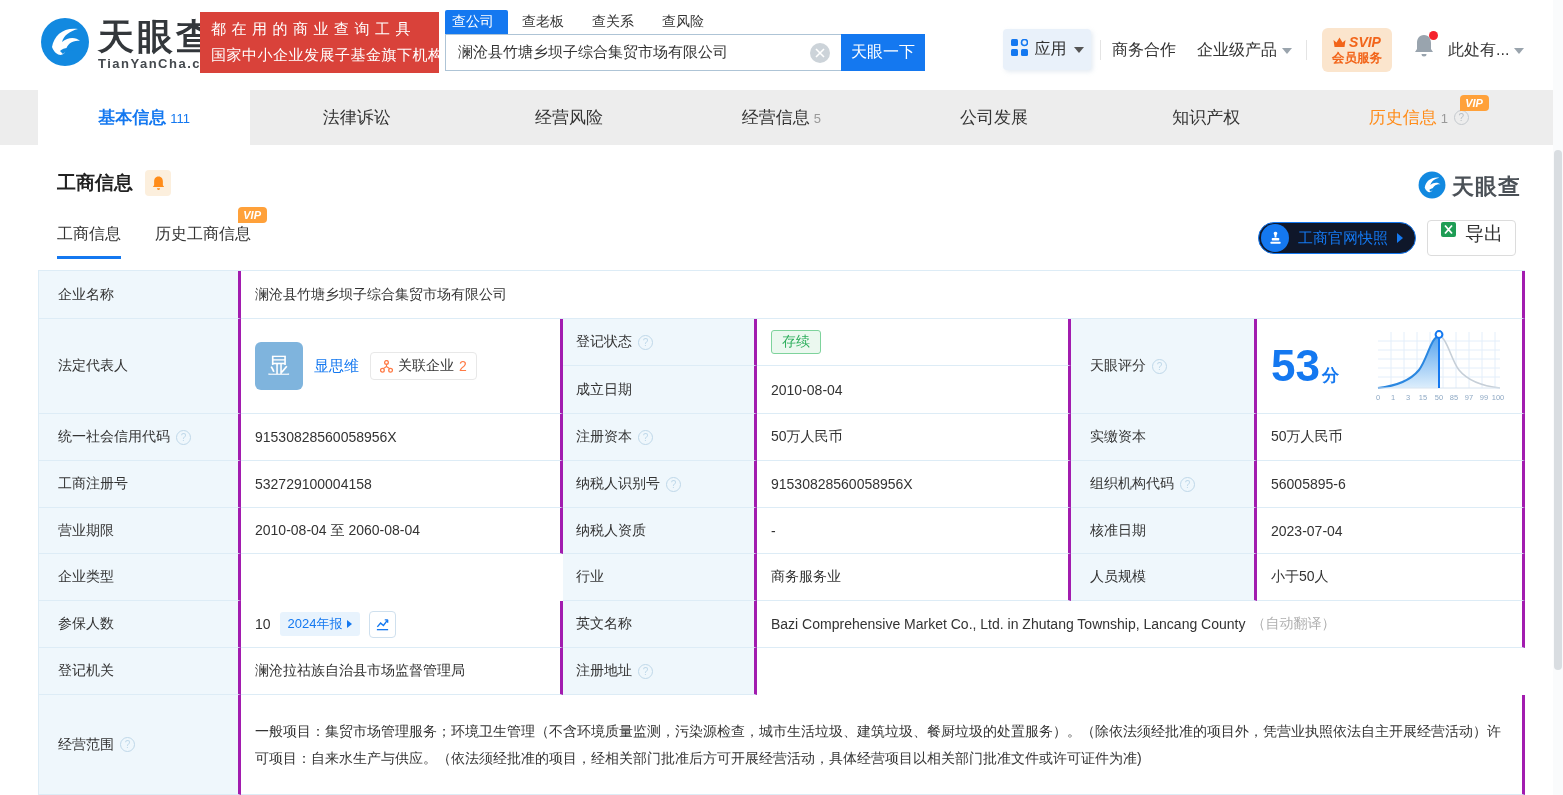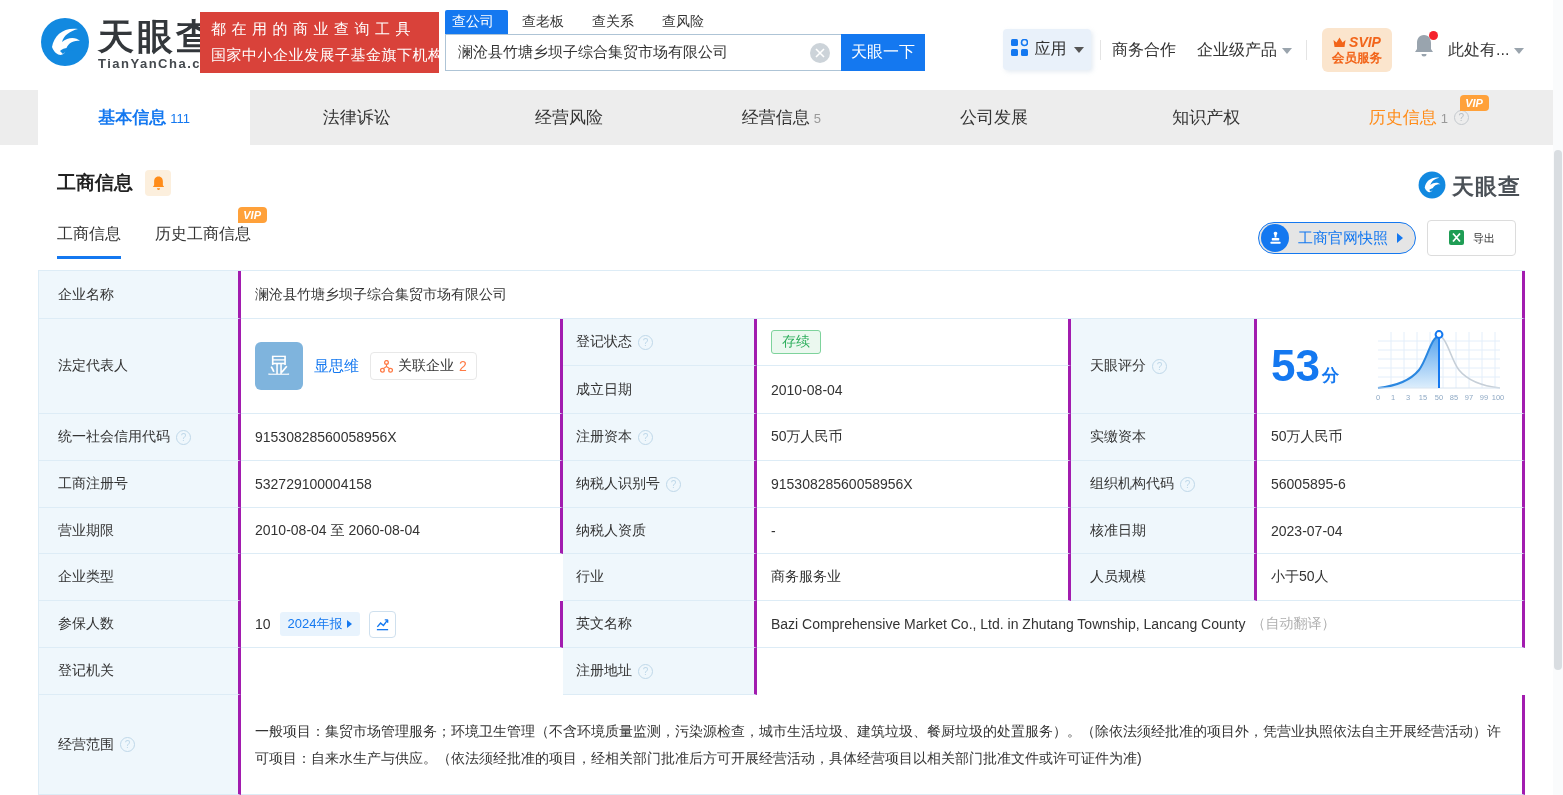--- a/index.html
+++ b/index.html
@@ -61,25 +61,25 @@
   .bell-chip { width:26px; height:26px; border-radius:4px; background:#fcefdd; display:flex; align-items:center; justify-content:center; cursor:pointer; }
   .brand-right { position:absolute; left:1418px; top:171px; display:flex; align-items:center; gap:6px; cursor:pointer; }
   .brand-right .t { font-size:22px; font-weight:bold; color:#4b5157; letter-spacing:1px; }
 
   .subtabs { position:absolute; left:57px; top:224px; display:flex; gap:34px; font-size:16px; }
   .subtab { color:#333; padding-bottom:11px; cursor:pointer; position:relative; }
   .subtab.active { border-bottom:3px solid #1478f0; }
   .subtab .vip-tag { position:absolute; top:-17px; right:-16px; }
 
   .snapshot-btn { position:absolute; left:1258px; top:222px; height:32px; border:1px solid #1478f0; border-radius:16px;
-                  background:#e5e5e5; color:#1478f0; font-size:15px; display:flex; align-items:center; gap:9px; padding:0 12px 0 2px; cursor:pointer; }
+                  background:#0f172a; color:#1478f0; font-size:15px; display:flex; align-items:center; gap:9px; padding:0 12px 0 2px; cursor:pointer; }
   .stamp-circle { width:28px; height:28px; border-radius:50%; background:#1478f0; display:flex; align-items:center; justify-content:center; }
   .arrow-r { width:0; height:0; border-top:5px solid transparent; border-bottom:5px solid transparent; border-left:6px solid #1478f0; display:inline-block; }
   .export-btn { position:absolute; left:1427px; top:220px; width:89px; height:36px; border:1px solid #dcdcdc; border-radius:4px;
-                background:#fff; color:#333; font-size:11px; display:flex; align-items:center; justify-content:center; gap:8px; cursor:pointer; }
+                background:#fff; color:#333; font-size:19px; display:flex; justify-content:center; gap:8px; cursor:pointer; }
 
   
   .grid { position:absolute; left:38px; top:270px; width:1487px; height:525px; display:grid;
           grid-template-columns:202px 322px 194px 314px 186px 1fr;
           grid-template-rows:48px 47px 48px 47px 47px 46px 47px 47px 47px 1fr;
           border-top:1px solid #ddecf6; border-left:1px solid #ddecf6; font-size:14px; }
   .cell { border-right:3px solid #a21caf; border-bottom:1px solid #ddecf6; display:flex; align-items:center; background:#fff; padding:0 10px 0 14px; }
   .lbl { background:#eff7fc; gap:6px; padding-left:19px; color:#333; }
   .qi { width:15px; height:15px; min-width:15px; border-radius:50%; border:1px solid #bfd8e9; color:#bfd8e9; font-size:10px;
         display:inline-flex; align-items:center; justify-content:center; cursor:pointer; }
@@ -448,20 +448,23 @@
       <span>英文名称</span>
     </div>
     <div class="cell" style="grid-area:8/4/9/7;">
       <span>Bazi Comprehensive Market Co., Ltd. in Zhutang Township, Lancang County</span>
       <span class="note">（自动翻译）</span>
     </div>
 
     <div class="cell lbl" style="grid-area:9/1/10/2;">
       <span>登记机关</span>
     </div>
+    <div class="cell" style="grid-area:9/2/10/3;">
+      <span>澜沧拉祜族自治县市场监督管理局</span>
+    </div>
     <div class="cell lbl" style="grid-area:9/3/10/4; padding-left:13px;">
       <span>注册地址</span>
       <span class="qi">?</span>
     </div>
 
     <div class="cell lbl" style="grid-area:10/1/11/2;">
       <span>经营范围</span>
       <span class="qi">?</span>
     </div>
     <div class="cell scope-val" style="grid-area:10/2/11/7;">

